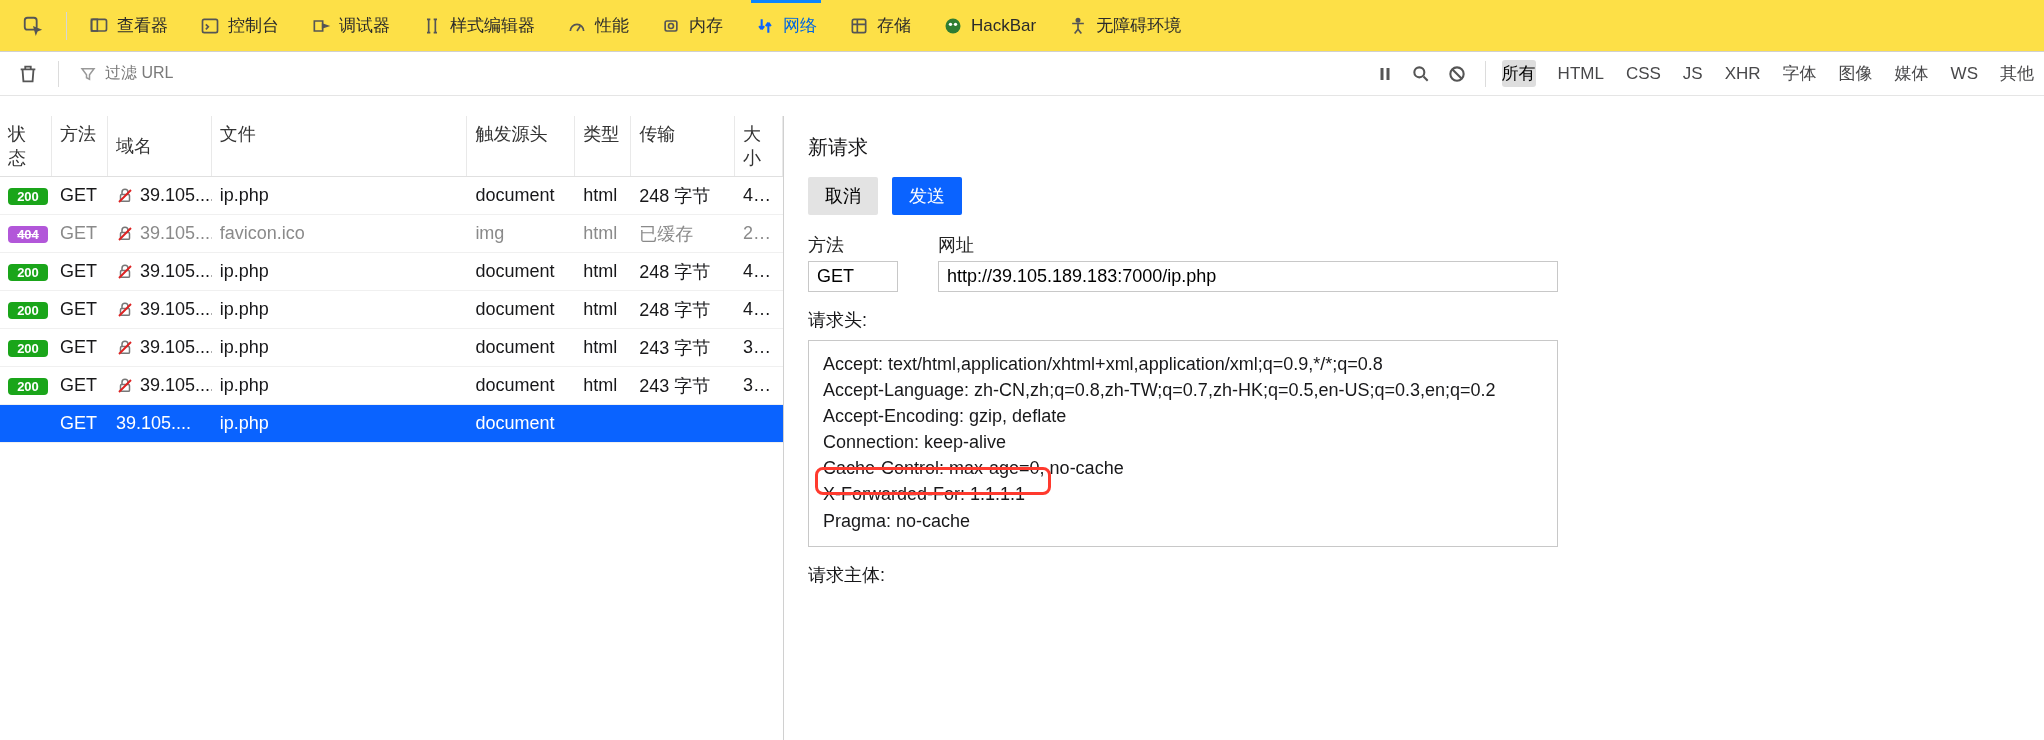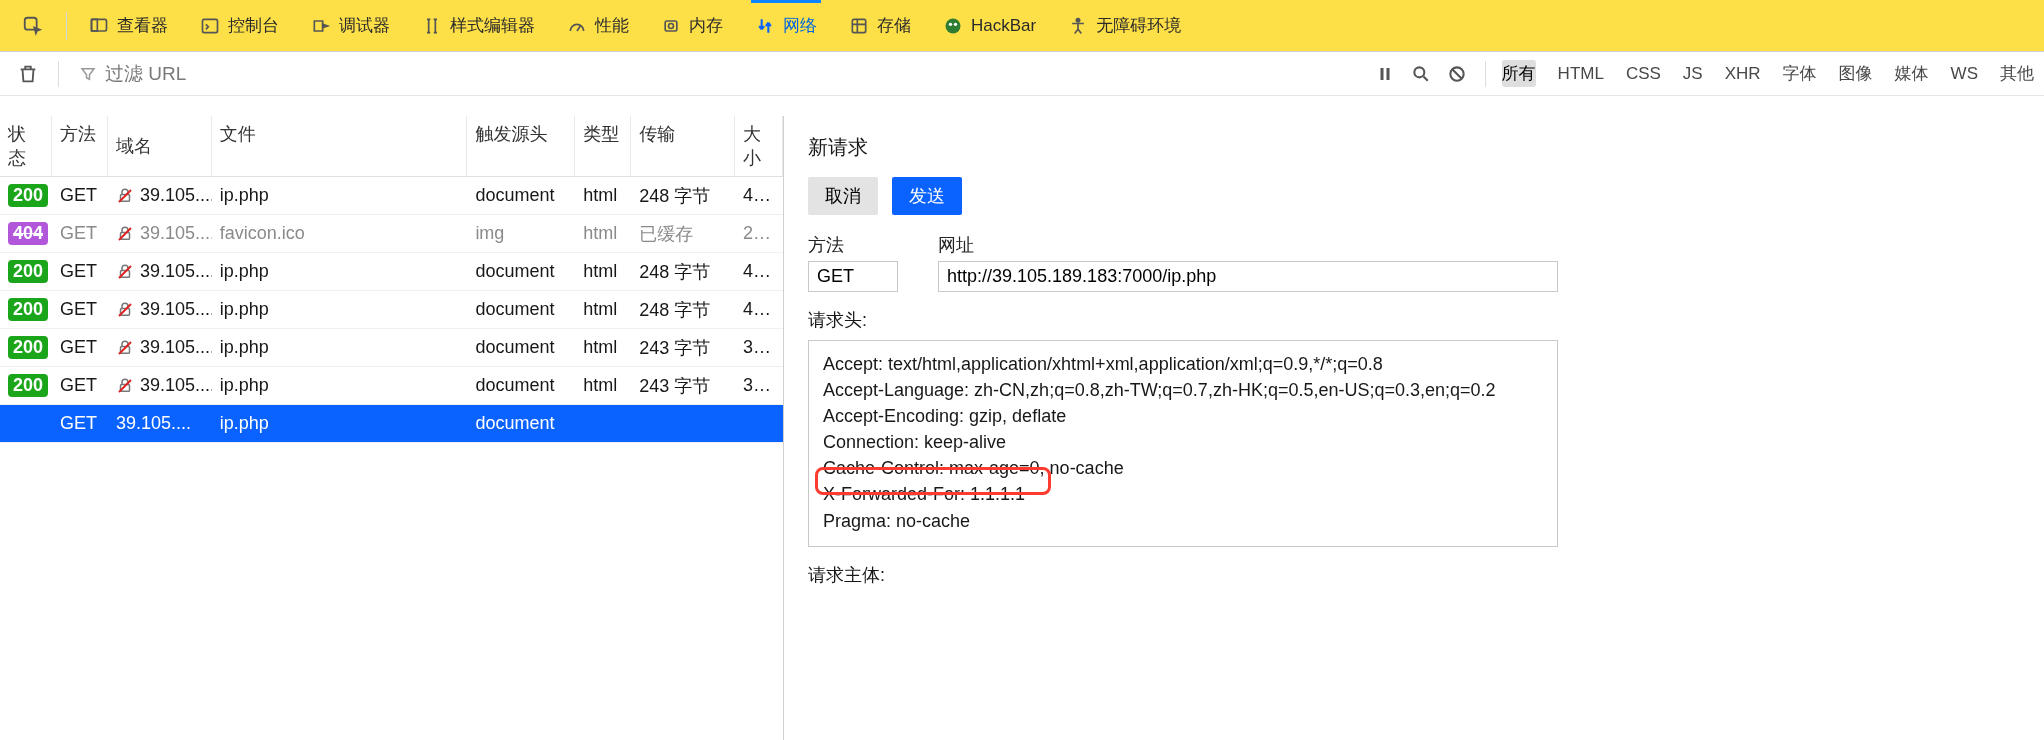--- a/index.html
+++ b/index.html
@@ -64,21 +64,21 @@
     gap: 12px;
     padding-left: 10px;
     flex: 1;
   }
   .filter-bar .filter-input {
     display: flex;
     align-items: center;
     gap: 8px;
     color: #7a7a7a;
     margin-left: 8px;
-    font-size: 19px;
+    font-size: 16px;
   }
   .filter-bar .right {
     display: flex;
     align-items: center;
     gap:  0px;
     padding-right: 10px;
   }
   .filter-bar .right .divider {
     width: 1px; height: 26px; background: #dcdcdc; margin: 0 10px;
   }
@@ -166,21 +166,21 @@
 
   .status-badge {
     display: inline-block;
     min-width: 40px;
     padding: 1px 4px;
     border-radius: 4px;
     background: #1aa51a;
     color: #fff;
     font-weight: 700;
     text-align: center;
-    font-size: 18px;
+    font-size: 13px;
   }
   .status-badge.s404 { background: #b257d9; text-decoration: line-through; }
   .req-row.muted-row { color: #8a8a8a; }
 
   .insec-icon svg { display:block; }
 
   
   .rp-inner { padding: 6px 20px 20px 24px; }
   .rp-title { font-size: 20px; margin: 6px 0 16px; }
   .rp-btnrow { display:flex; gap: 14px; margin-bottom: 18px; }

